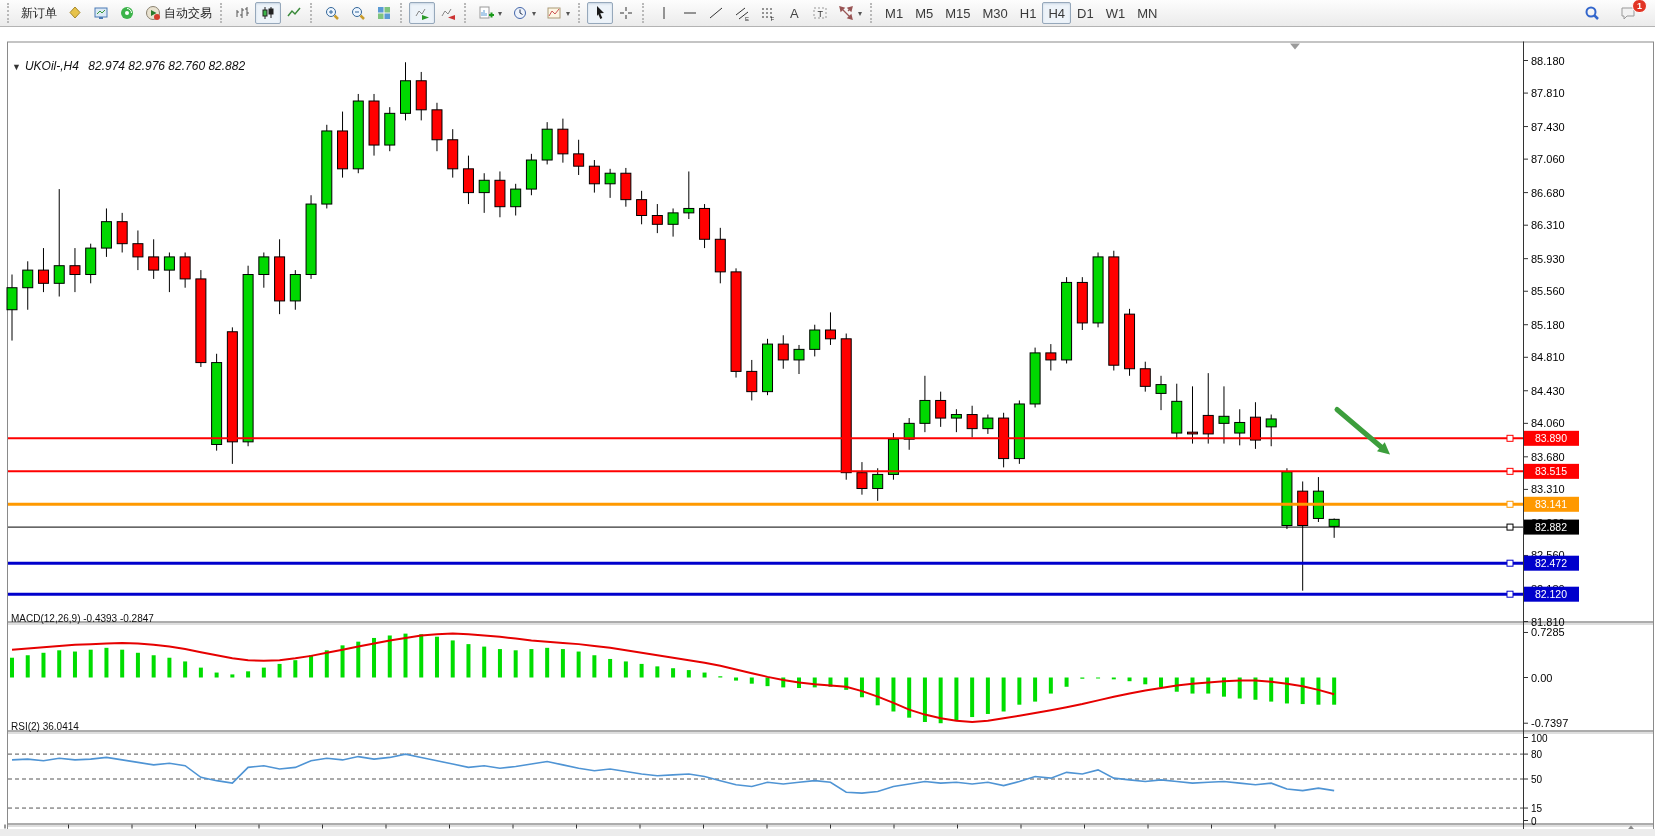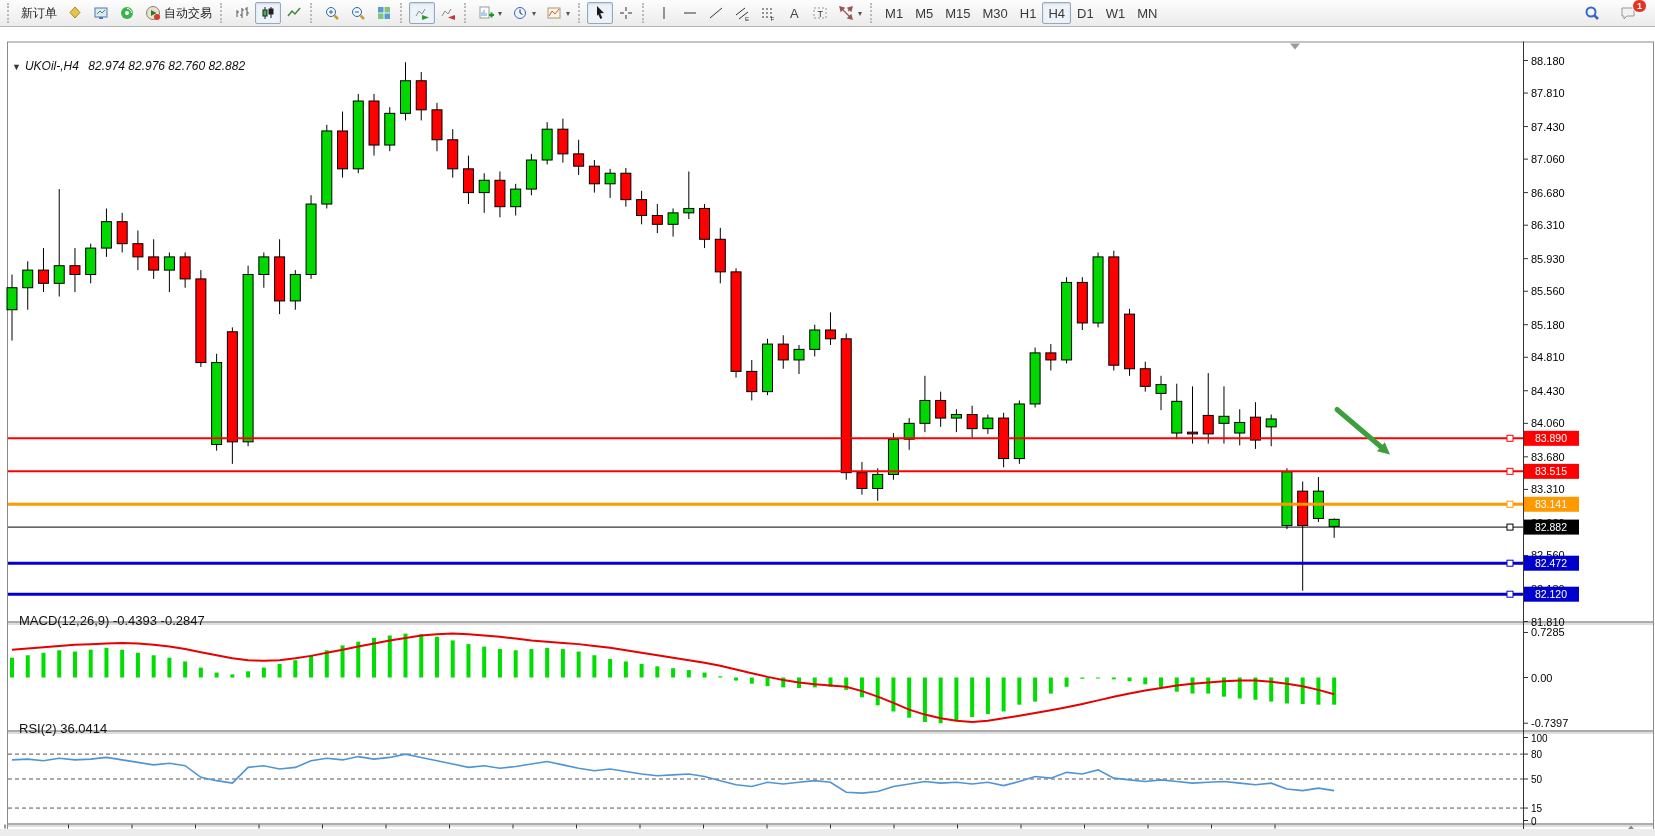--- a/index.html
+++ b/index.html
@@ -17,21 +17,21 @@
   .tb-btn .caret{font-size:8px;color:#555;margin-left:1px;}
   .tb-btn.tf{font-size:13px;color:#3a3a3a;padding:0 5px;}
   .tb-right{margin-left:auto;display:flex;align-items:center;gap:10px;padding-right:10px;}
   .tb-ico{width:16px;height:16px;display:inline-block;}
   .badge-wrap{position:relative;}
   .num-badge{position:absolute;top:-4px;right:-7px;background:#e23424;color:#fff;border-radius:8px;
     font-size:9px;line-height:12px;padding:0 4px;border:1px solid #fff;font-weight:bold;}
   
   .chart-title{position:absolute;left:12px;top:32px;font-size:12px;color:#111;z-index:5;font-style:italic;}
   .chart-title .tri{font-size:9px;color:#333;margin-right:4px;}
-  .ind-label{position:absolute;left:11px;font-size:13px;color:#111;z-index:5;margin-left:8px;}
+  .ind-label{position:absolute;left:11px;font-size:10px;color:#111;z-index:5;}
   svg text{font-family:"Liberation Sans",sans-serif;}
   .bottom-strip{position:absolute;left:0;top:829px;width:1655px;height:7px;background:#ececec;}
 </style>
 </head>
 <body>
 
 <div class="app">
   <div class="toolbar" id="toolbar">
       <div class="tb-grip"></div>
       <div class="tb-btn">

